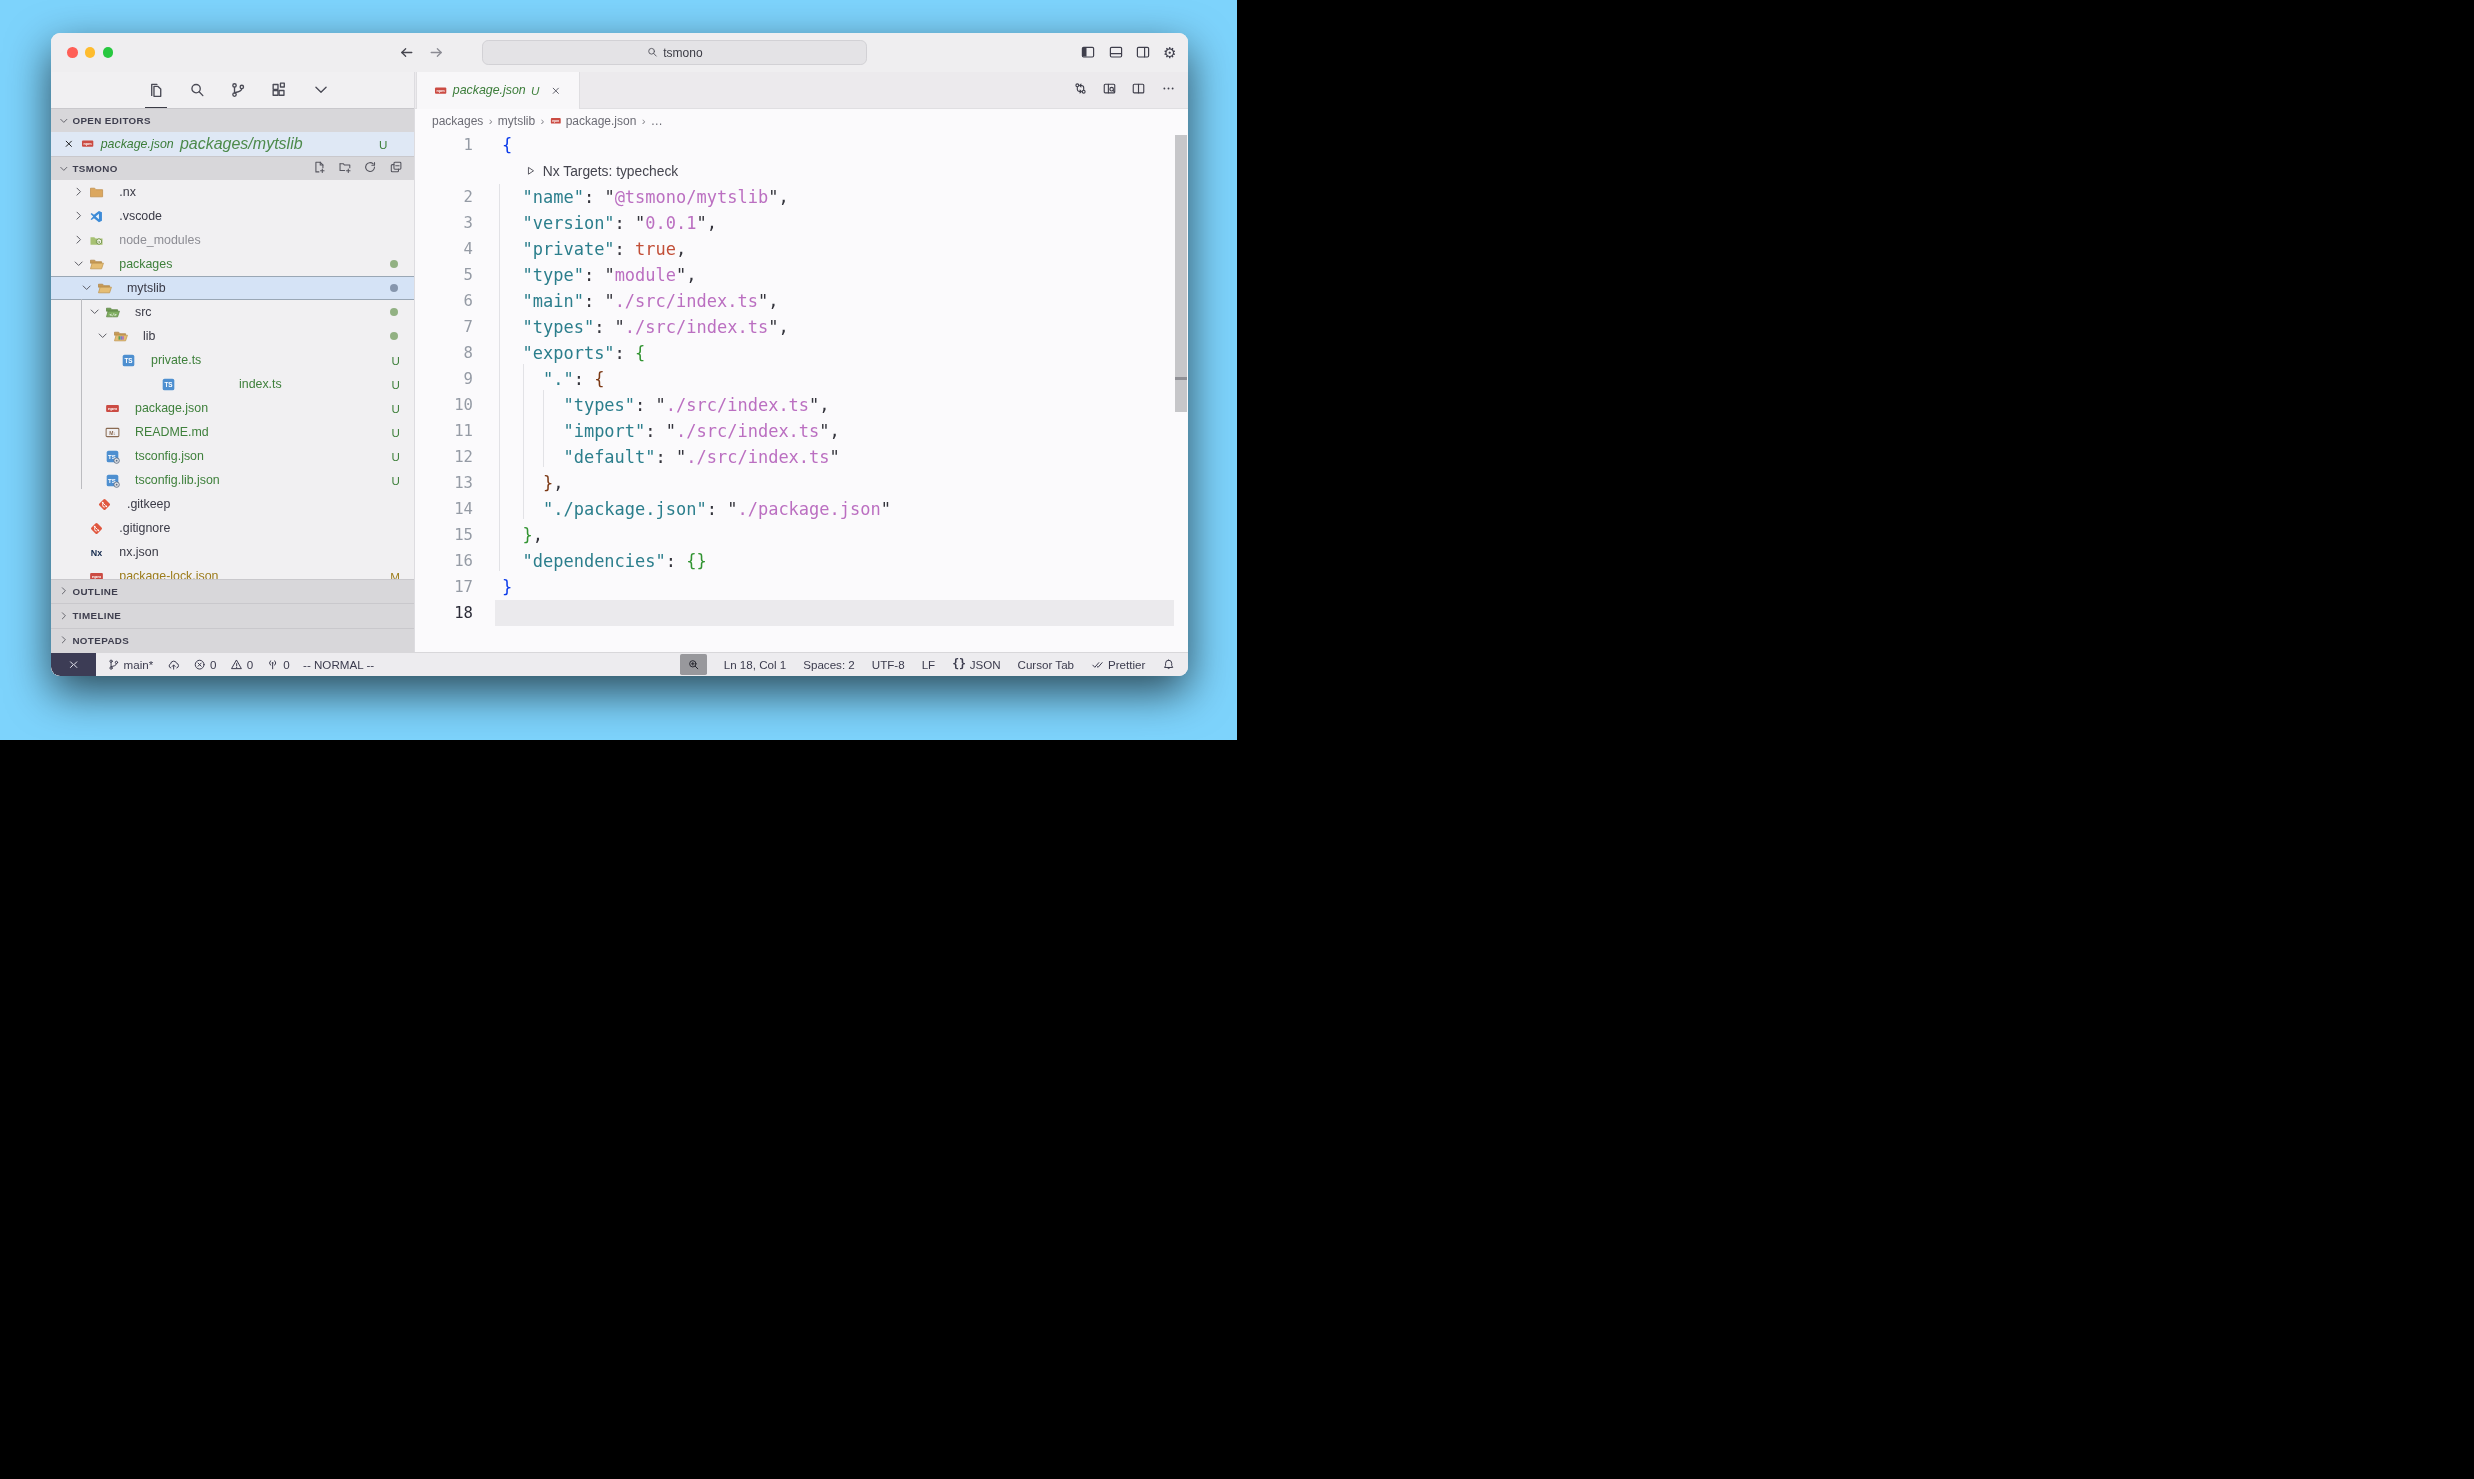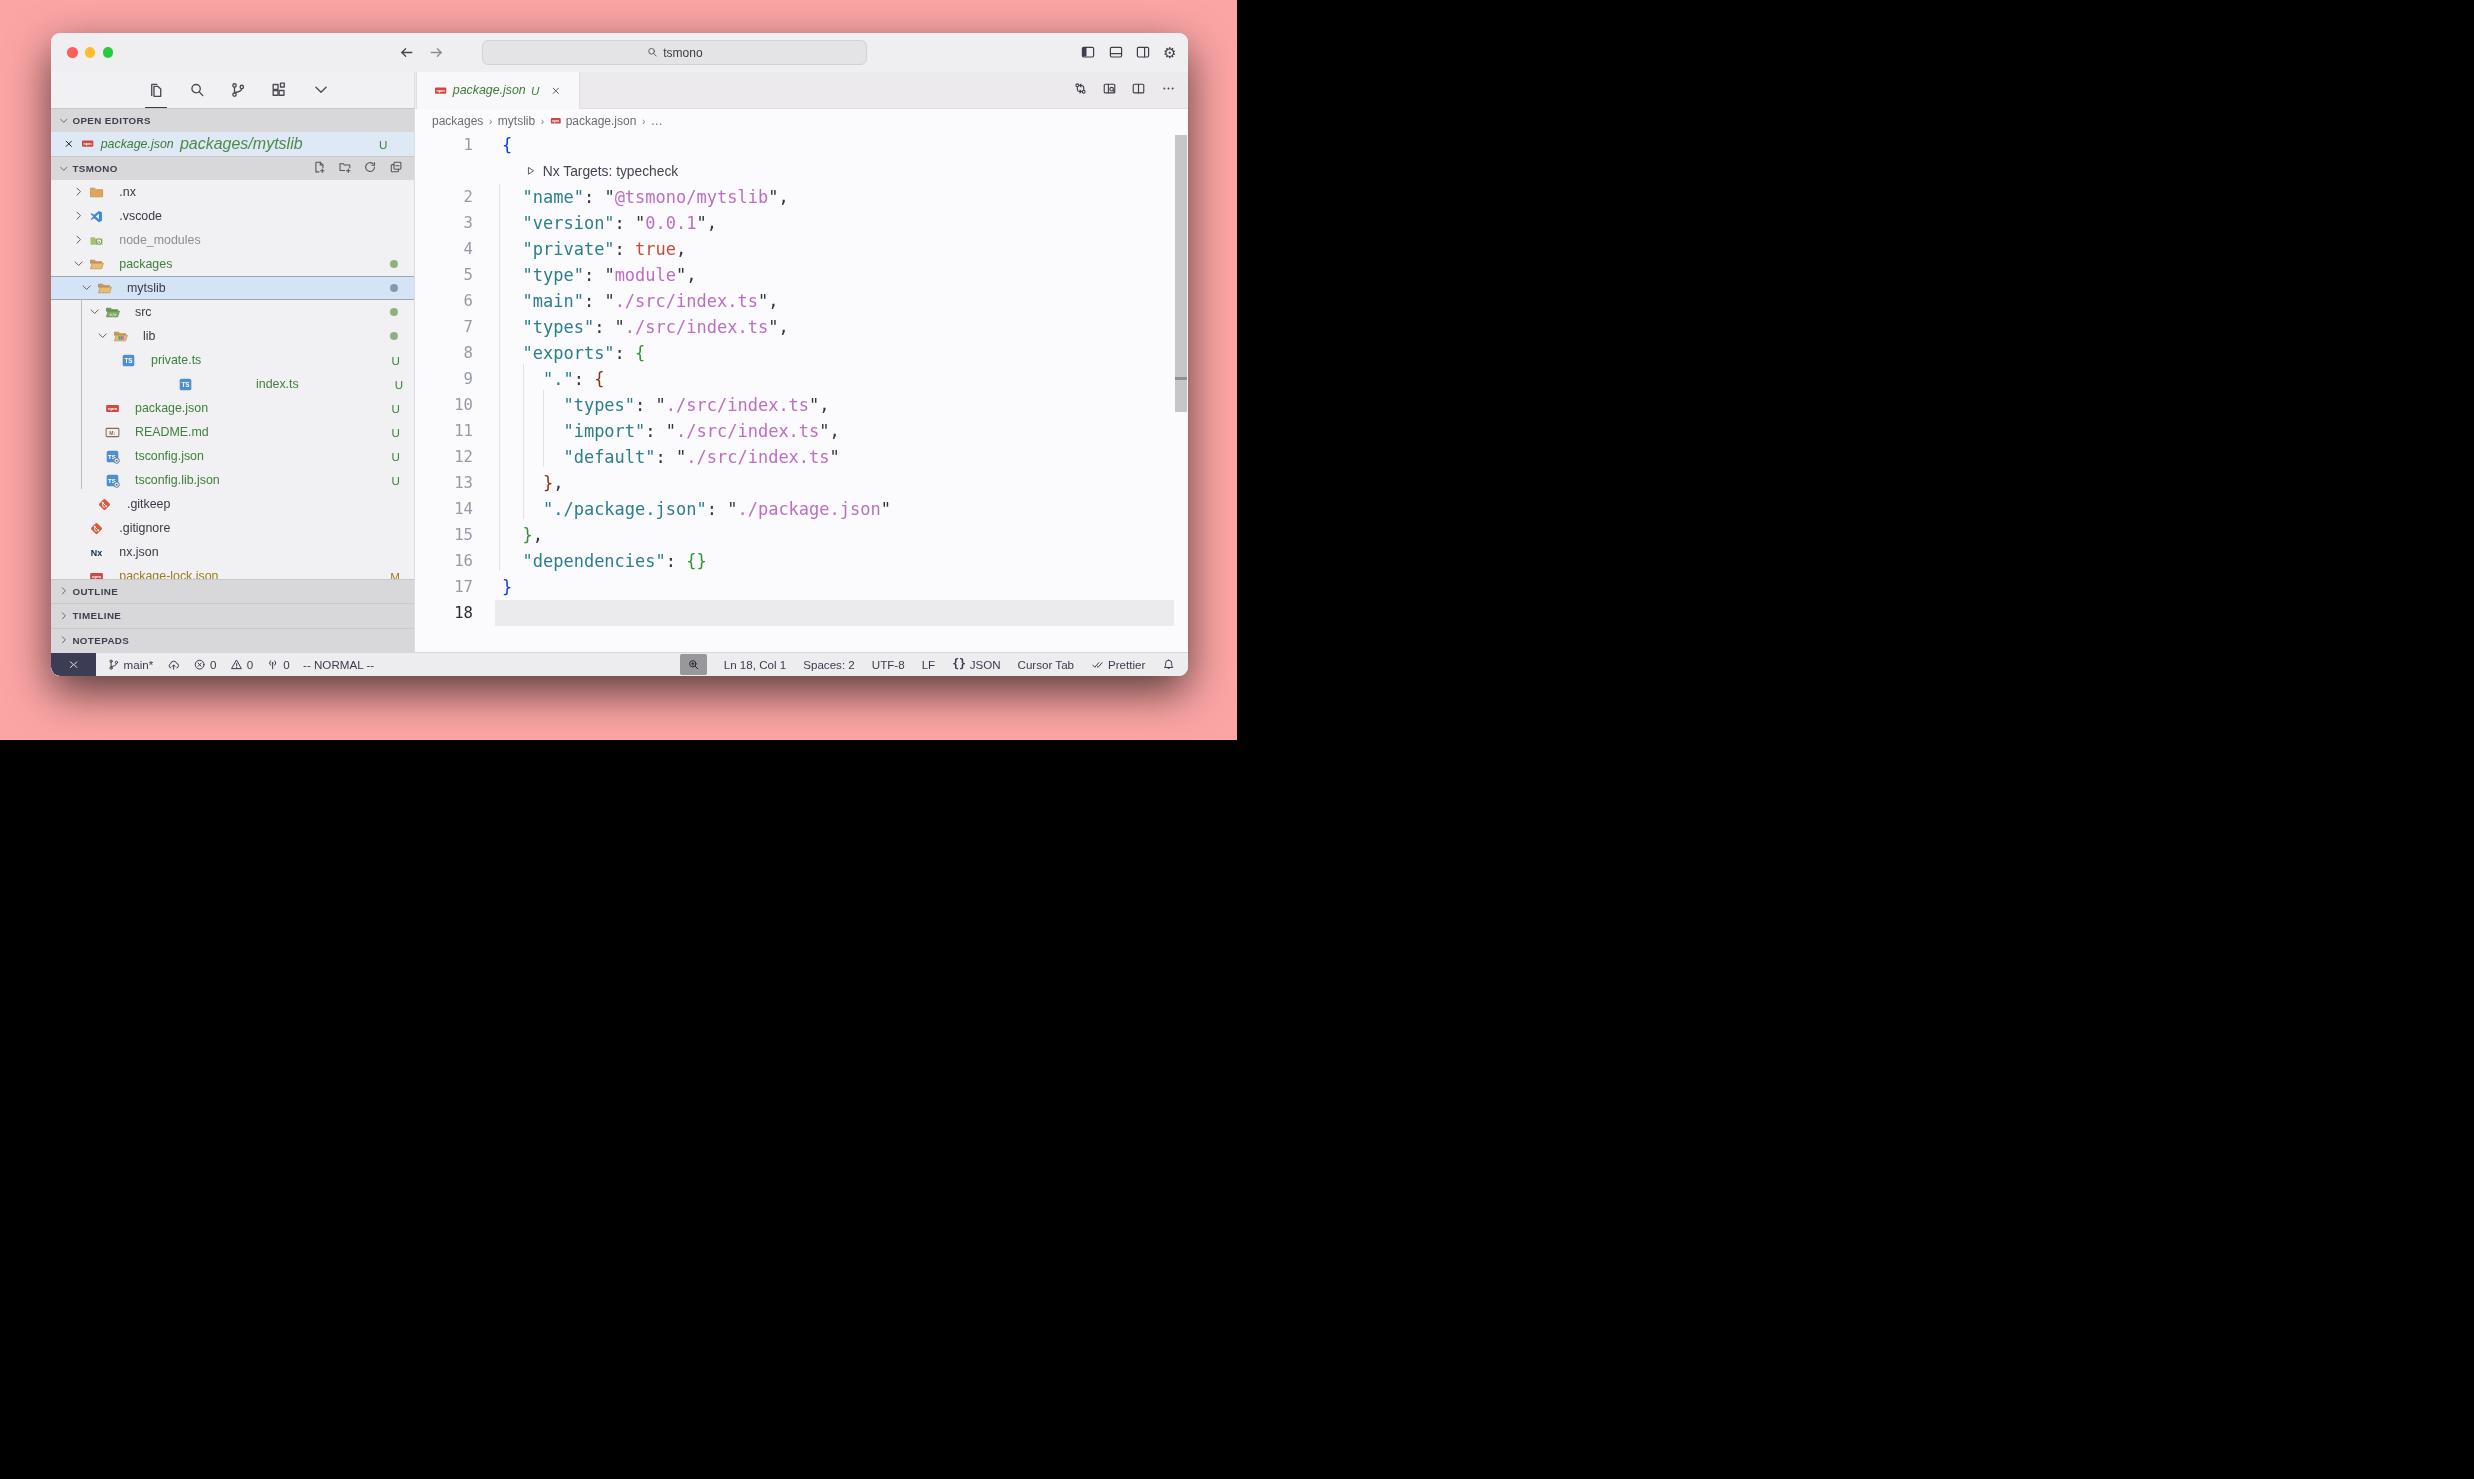--- a/index.html
+++ b/index.html
@@ -1,16 +1,16 @@
 <!DOCTYPE html>
 <html style="font-size:14.2px"><head>
 <meta charset="utf-8">
 <style>
   html,body{margin:0;padding:0;background:#000;}
-  .stage{position:relative;width:1237px;height:740px;background:#fca5a5;overflow:hidden;
+  .stage{position:relative;width:1237px;height:740px;background:#7dd3fc;overflow:hidden;
          font-family:"Liberation Sans",sans-serif;-webkit-font-smoothing:antialiased;}
   .window{position:absolute;left:51px;top:33px;width:1137px;height:643px;border-radius:9px;
           overflow:hidden;background:#f1f0f2;box-shadow:0 16px 44px rgba(0,0,0,.65);
           display:flex;flex-direction:column;}
   
   .titlebar{height:39px;flex:none;background:#efeef0;position:relative;}
   .traffic{position:absolute;left:16px;top:14.2px;display:flex;gap:7.1px;}
   .tl{width:10.7px;height:10.7px;border-radius:50%;}
   .tl.red{background:#ff5f57;} .tl.yel{background:#febc2e;} .tl.grn{background:#28c840;}
   .nav{position:absolute;left:347px;top:10.7px;display:flex;gap:13.3px;align-items:center;}
@@ -392,21 +392,21 @@
               <span class="ic">
                 <svg width="15" height="15" viewBox="0 0 16 16">
                   <rect x="1.8" y="1.8" width="12.4" height="12.4" rx="2" fill="#4e8fd0"></rect>
                   <text x="8" y="11" font-size="6.8" font-weight="bold" fill="#fff" text-anchor="middle" font-family="sans-serif">TS</text>
                 </svg>
               </span>
               <span class="lbl">private.ts</span>
               <span class="spacer"></span>
               <span class="badge">U</span>
             </div>
-            <div class="trow added" style="padding-left: 62px; gap: 48px;">
+            <div class="trow added" style="padding-left: 45px; gap: 48px;">
               <span class="chev-slot"></span>
               <span class="ic">
                 <svg width="15" height="15" viewBox="0 0 16 16">
                   <rect x="1.8" y="1.8" width="12.4" height="12.4" rx="2" fill="#4e8fd0"></rect>
                   <text x="8" y="11" font-size="6.8" font-weight="bold" fill="#fff" text-anchor="middle" font-family="sans-serif">TS</text>
                 </svg>
               </span>
               <span class="lbl">index.ts</span>
               <span class="spacer"></span>
               <span class="badge">U</span>

